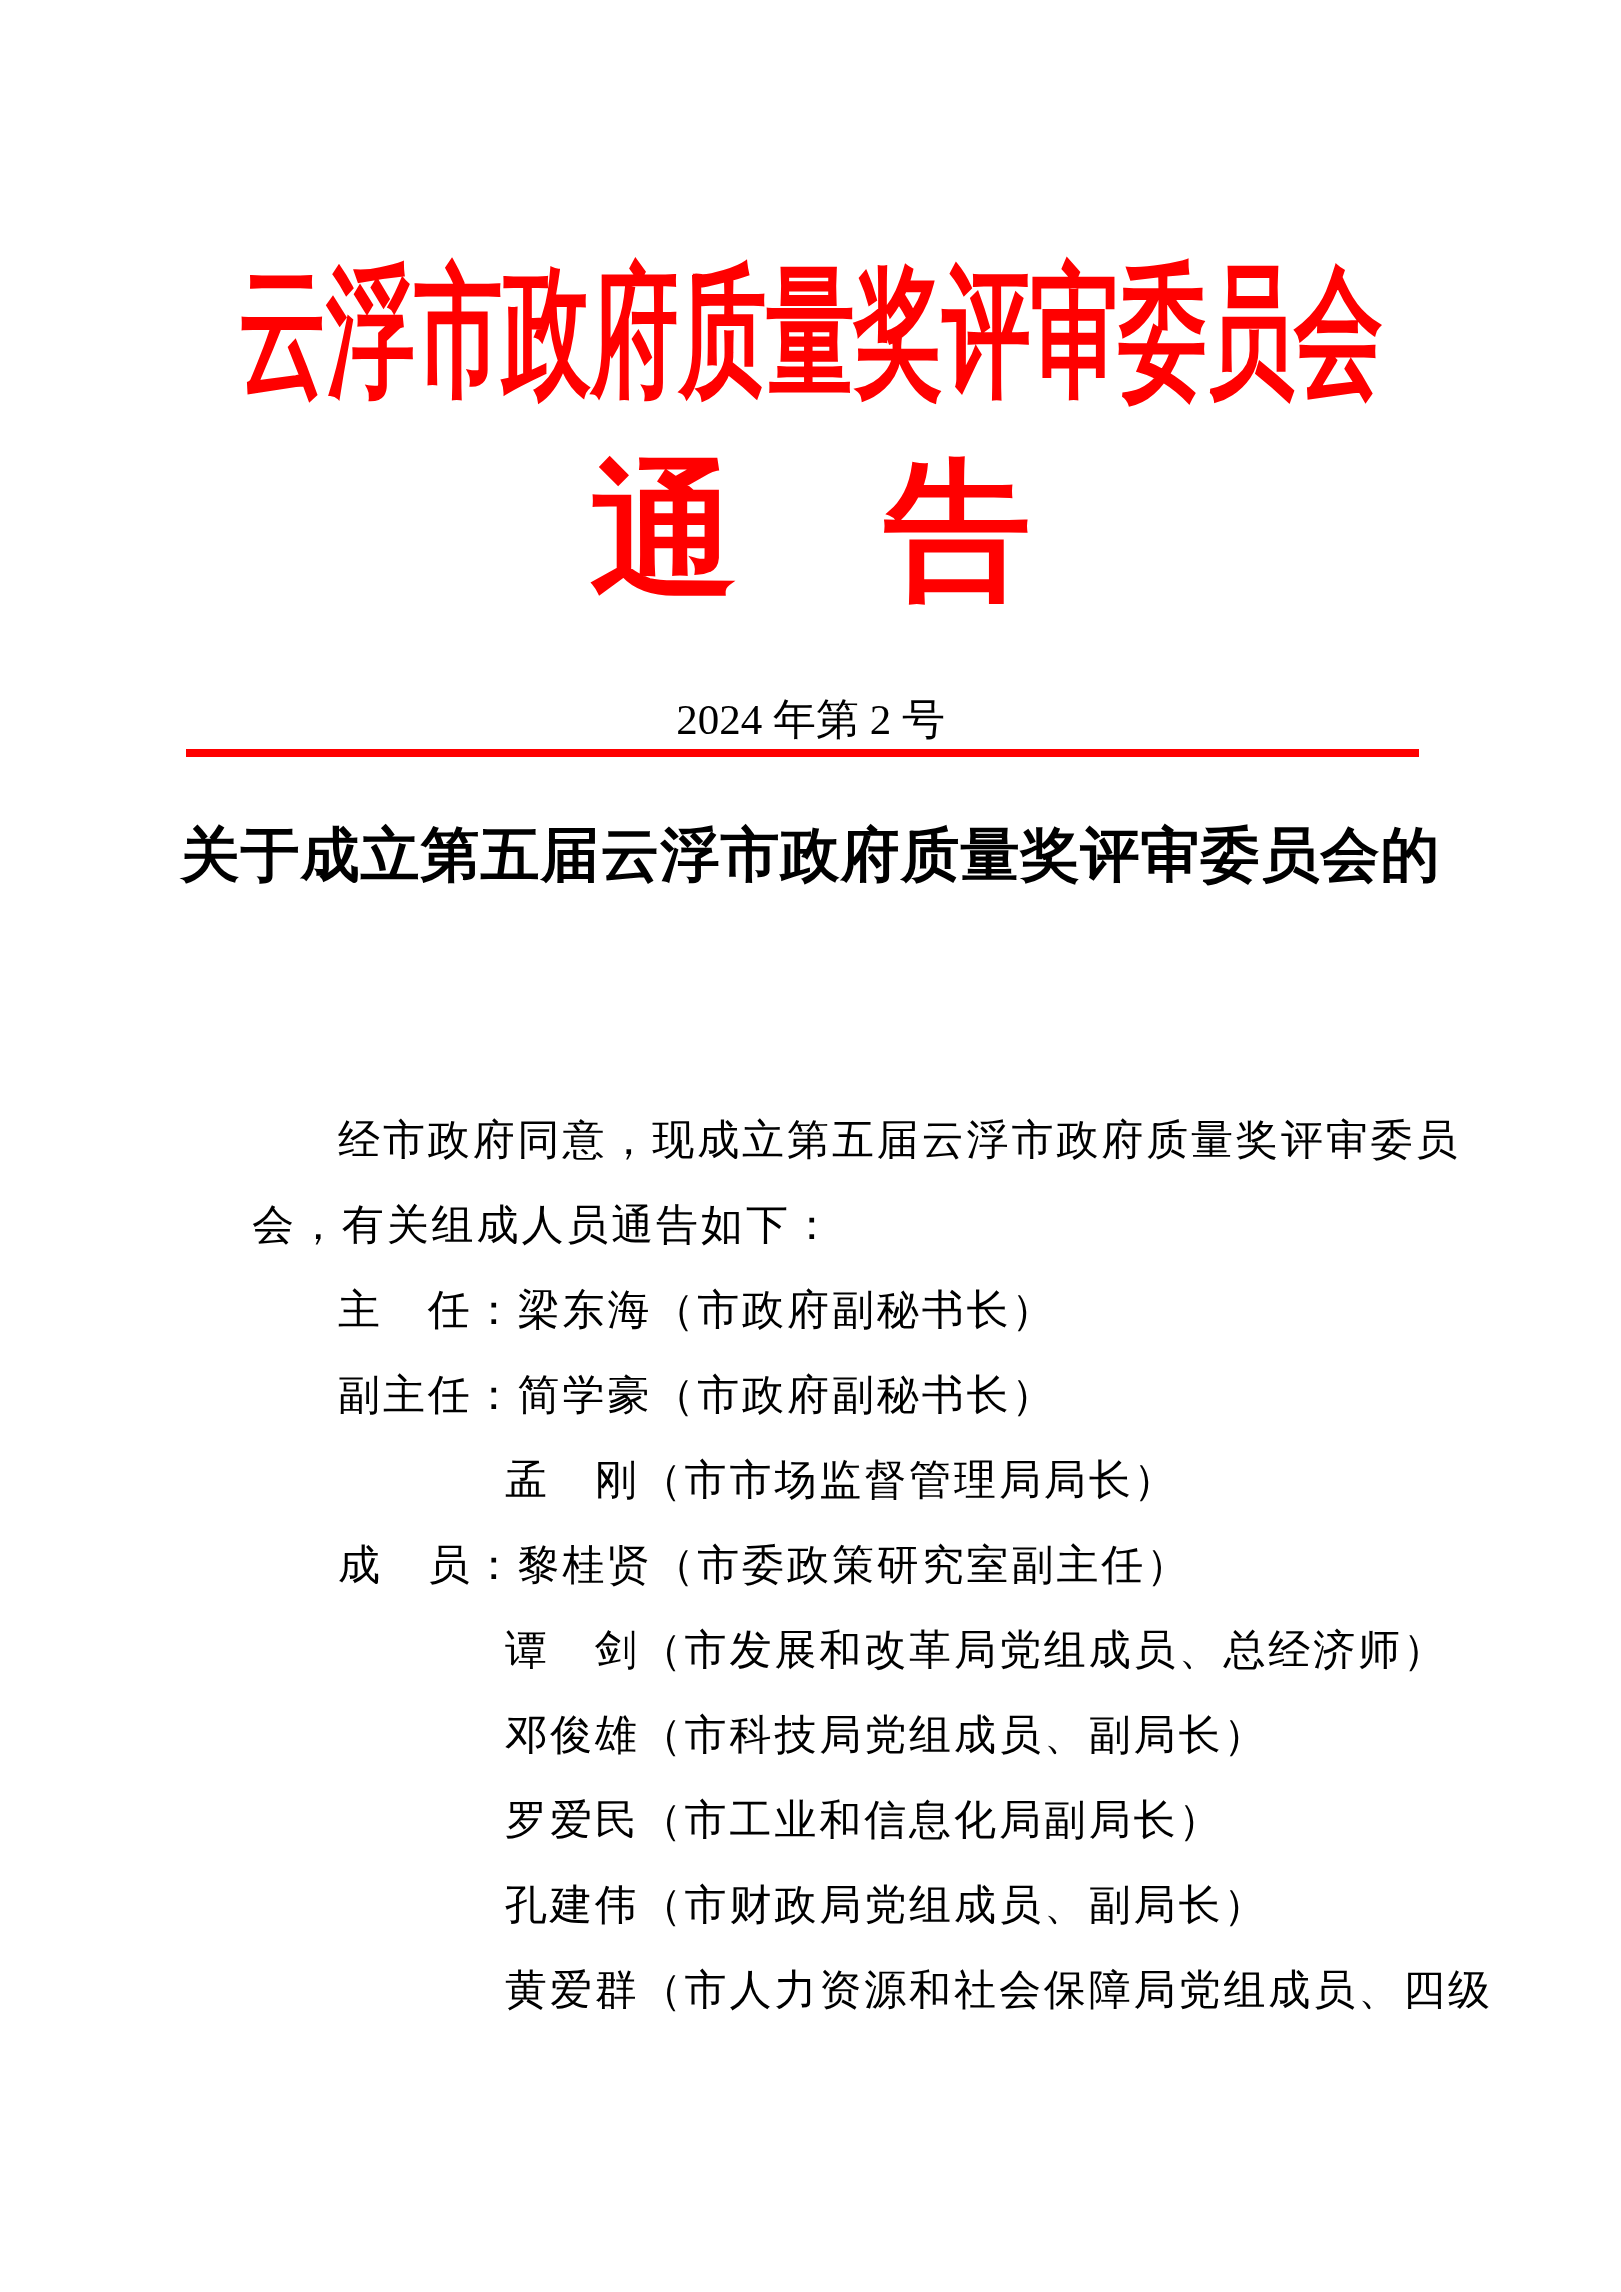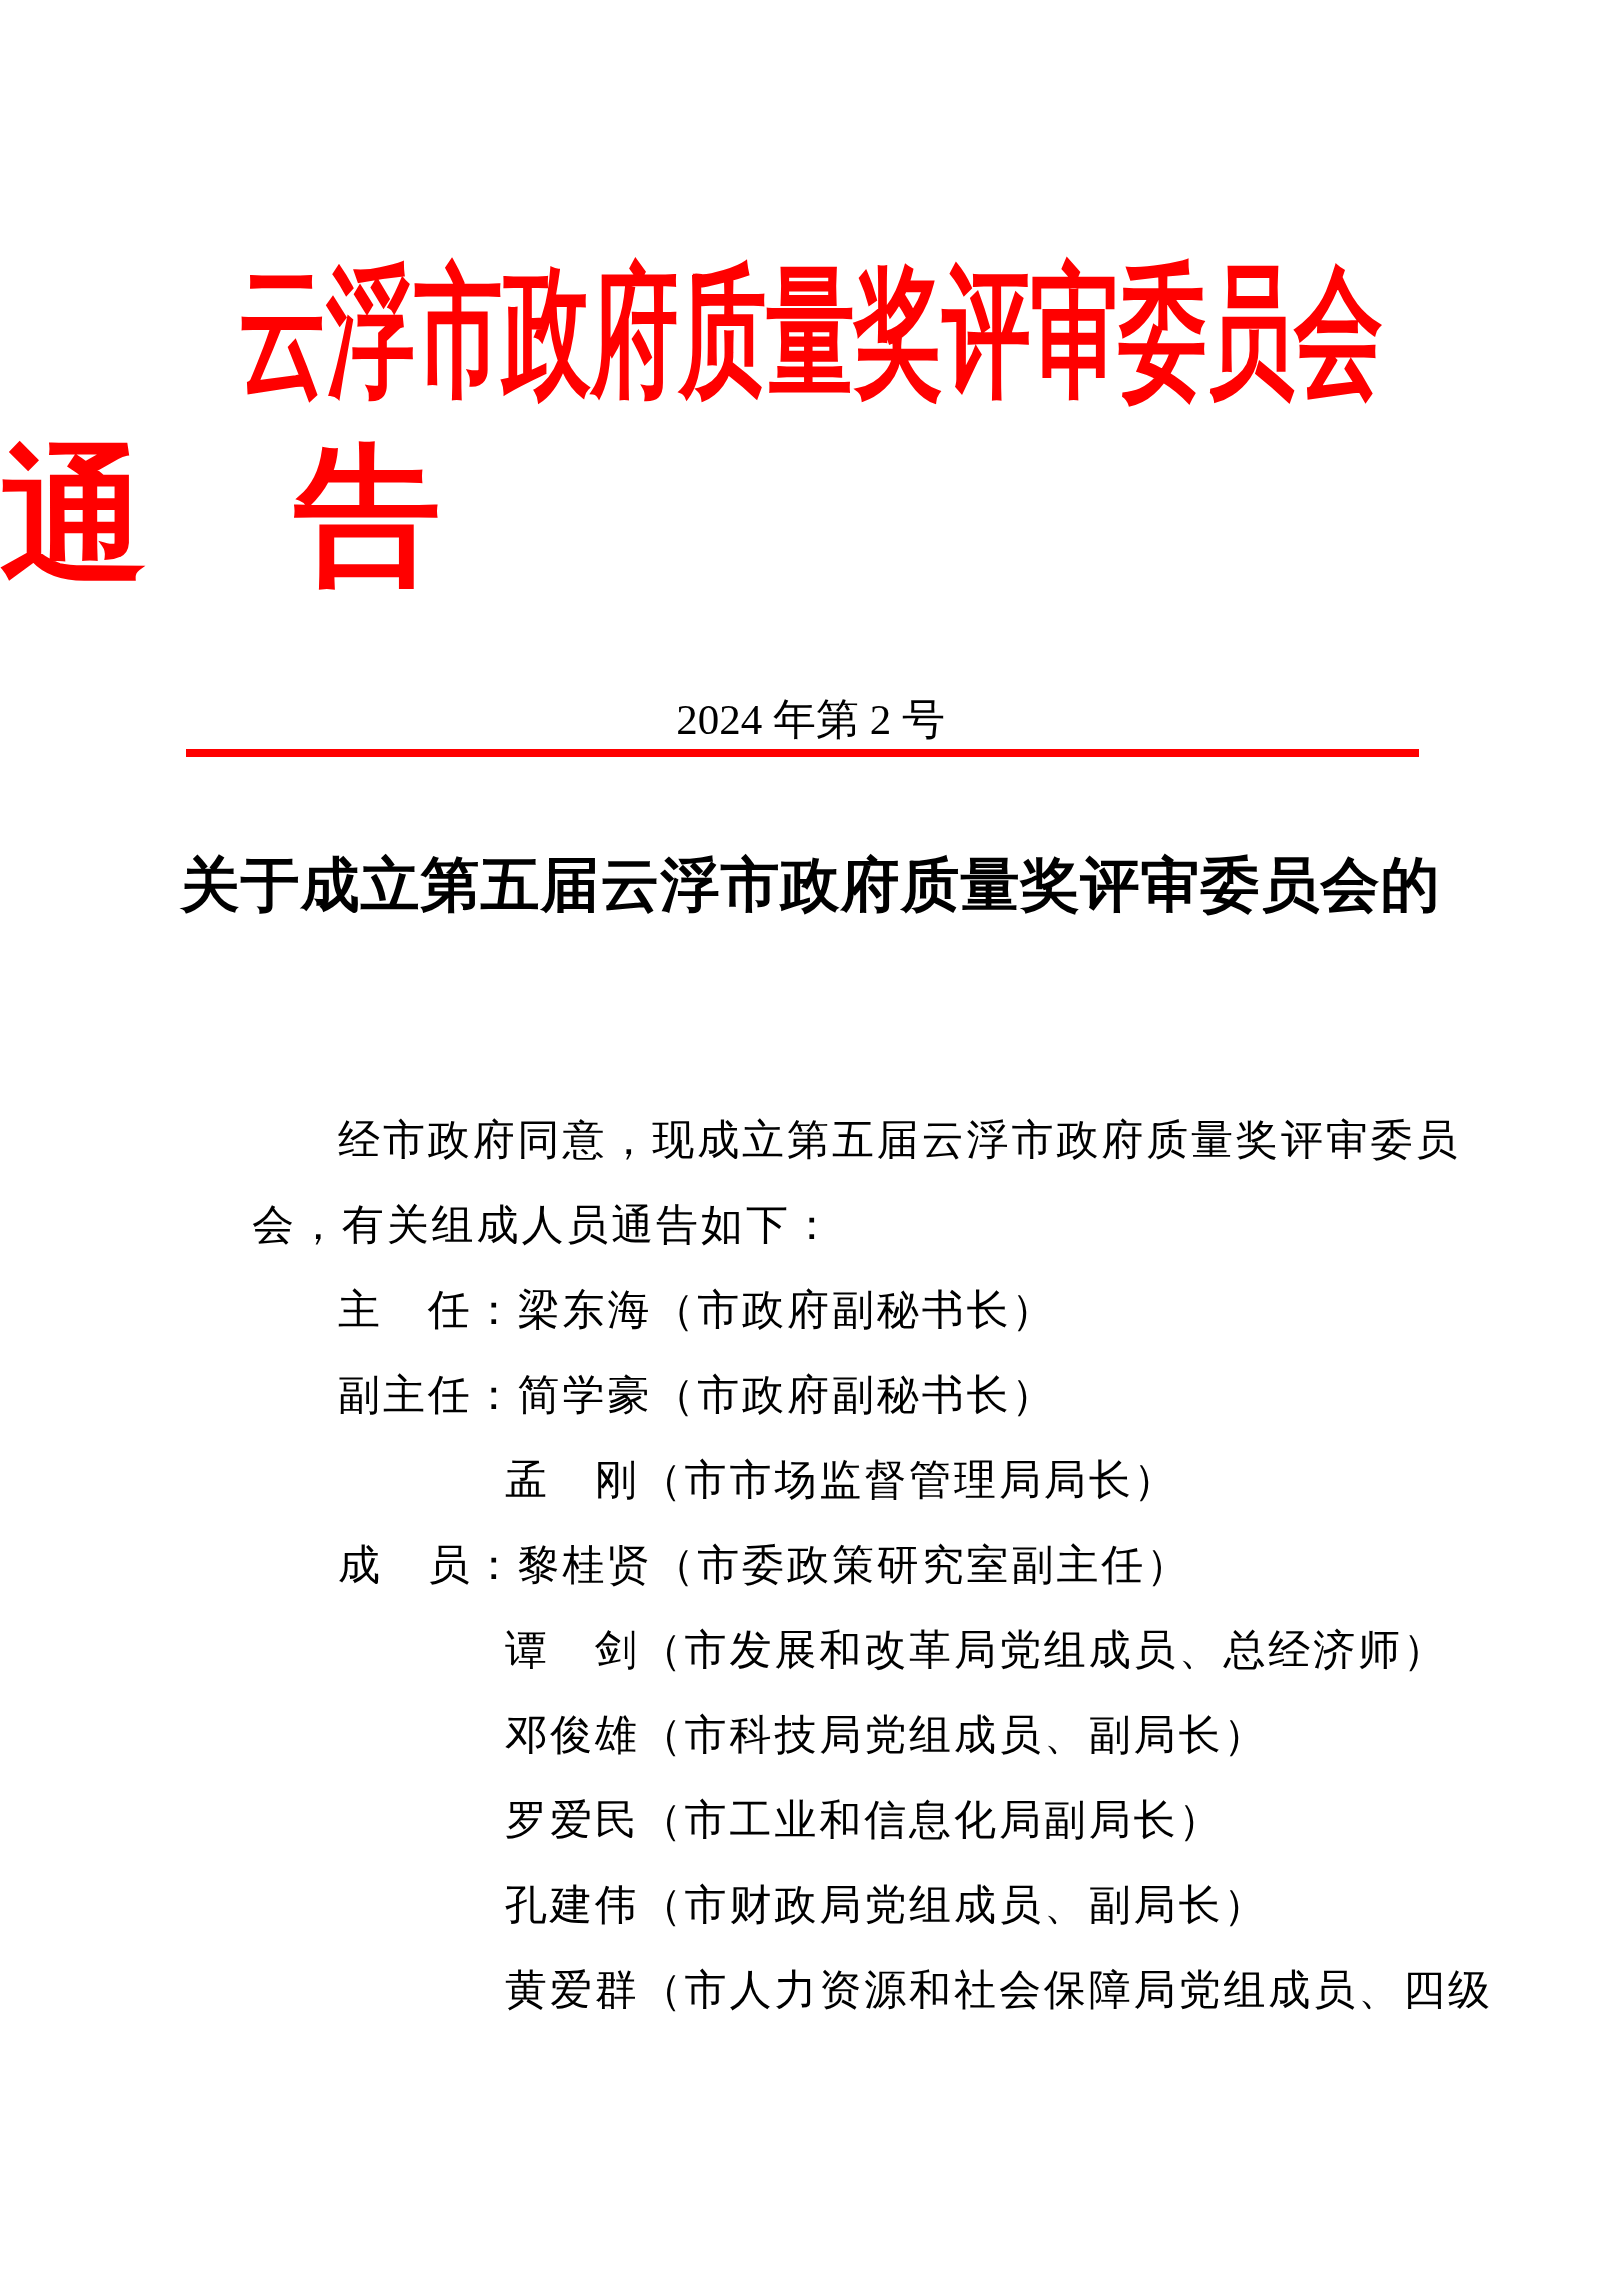--- a/index.html
+++ b/index.html
@@ -28,24 +28,24 @@
     color: #ff0000;
     white-space: nowrap;
     transform: scaleY(1.62);
     transform-origin: top center;
     letter-spacing: 0;
   }
 
   
   .masthead-type {
     position: absolute;
-    top: 443px;
+    top: 458px;
     left: 0;
     width: 100%;
-    text-align: left;
+    text-align: center;
     font-size: 147px;
     line-height: 1;
     font-weight: bold;
     color: #ff0000;
     white-space: nowrap;
   }
 
   
   .doc-number {
     position: absolute;
@@ -66,21 +66,21 @@
     top: 749px;
     left: 186px;
     width: 1233px;
     height: 7.8px;
     background: #ff0000;
   }
 
   
   .doc-title {
     position: absolute;
-    top: 841px;
+    top: 811px;
     left: 0;
     width: 100%;
     text-align: center;
     font-size: 59px;
     line-height: 89px;
     font-weight: bold;
     letter-spacing: 1px;
     color: #000000;
   }
 

